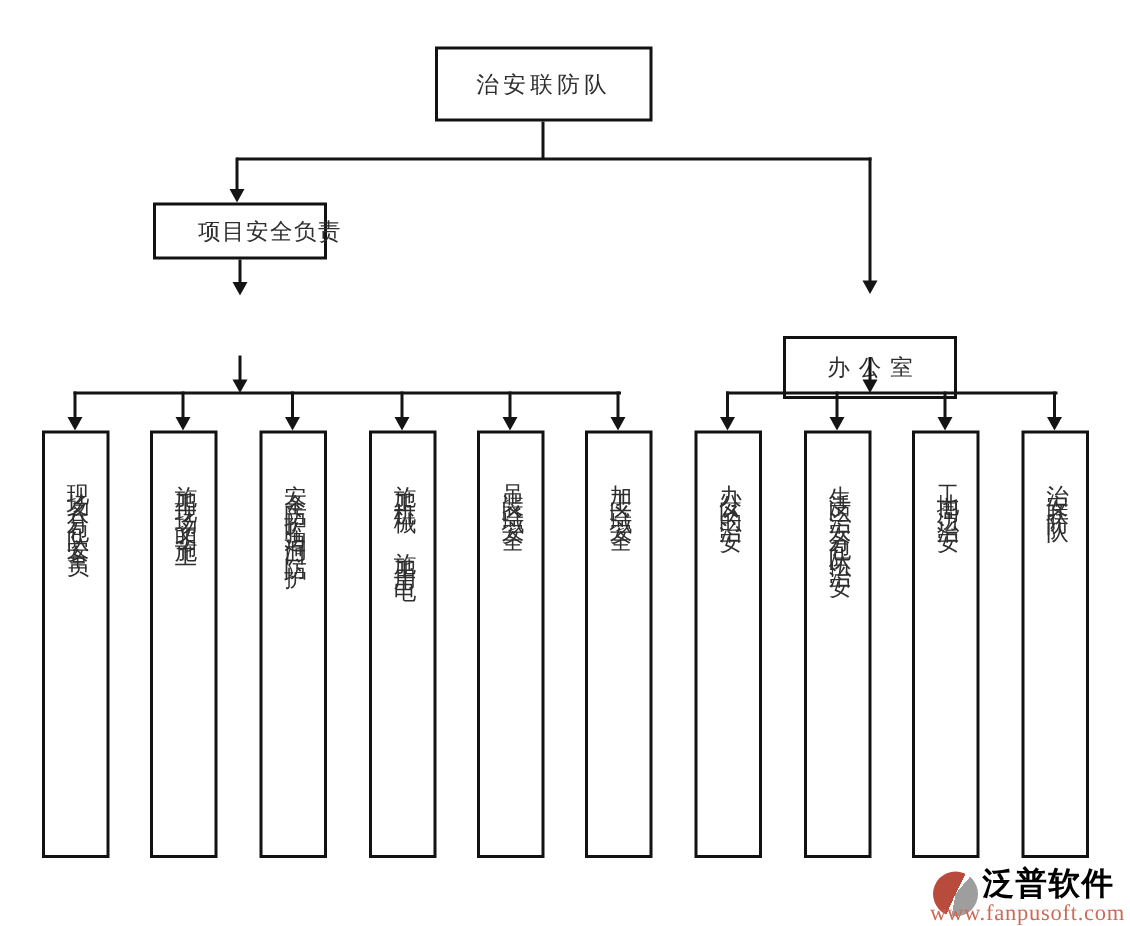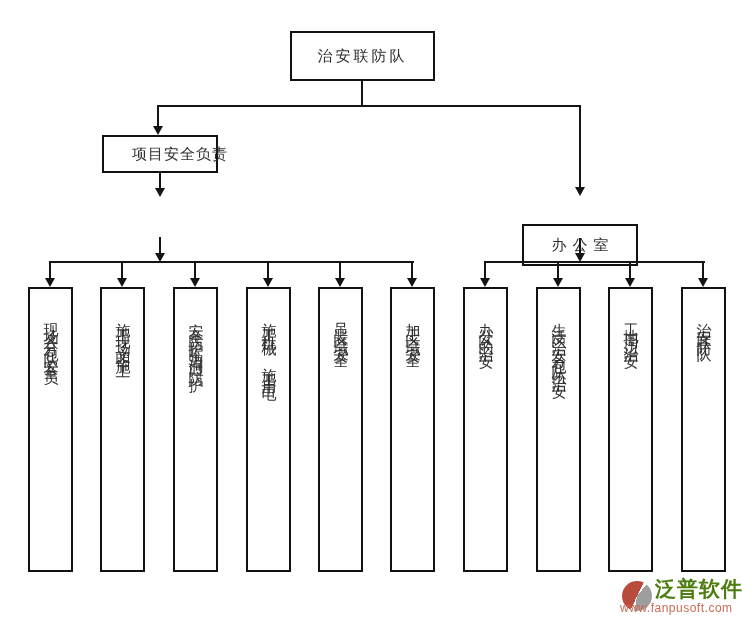--- a/index.html
+++ b/index.html
@@ -17,23 +17,23 @@
   .vtext{writing-mode:vertical-rl;text-orientation:upright;font-size:15px;
          letter-spacing:6px;color:#2e2e2e;padding-top:22px;}
   .ln{position:absolute;background:#141414;}
   .arr{position:absolute;width:0;height:0;border-left:5px solid transparent;
        border-right:5px solid transparent;border-top:9px solid #141414;}
   .wm{position:absolute;left:618px;top:574px;width:134px;height:42px;}
   .wm-logo{position:absolute;left:4px;top:7px;width:30px;height:30px;border-radius:50%;
            background:conic-gradient(from 40deg,#9e9e9e 0 150deg,#ffffff 150deg 164deg,
                       #b84b3c 164deg 346deg,#ffffff 346deg 360deg);}
   .wm-brand{position:absolute;left:37px;top:1px;font-size:21px;font-weight:bold;
-            color:#4d7c0f;letter-spacing:1px;white-space:nowrap;}
-  .wm-url{position:absolute;left:2px;top:27px;font-size:12px;color:#cb6a55;
-          letter-spacing:0.5px;white-space:nowrap;font-family:Liberation Sans, sans-serif;}
+            color:#000000;letter-spacing:1px;white-space:nowrap;}
+  .wm-url{position:absolute;left:2px;top:27px;font-size:15px;color:#cb6a55;
+          letter-spacing:0.5px;white-space:nowrap;font-family:Liberation Serif, serif;}
 </style>
 </head>
 <body>
 
 <div class="canvas">
 
   <div class="node root">治安联防队</div>
   <div class="node lead">项目安全负责</div>
   <div class="node office">办公室</div>
 

